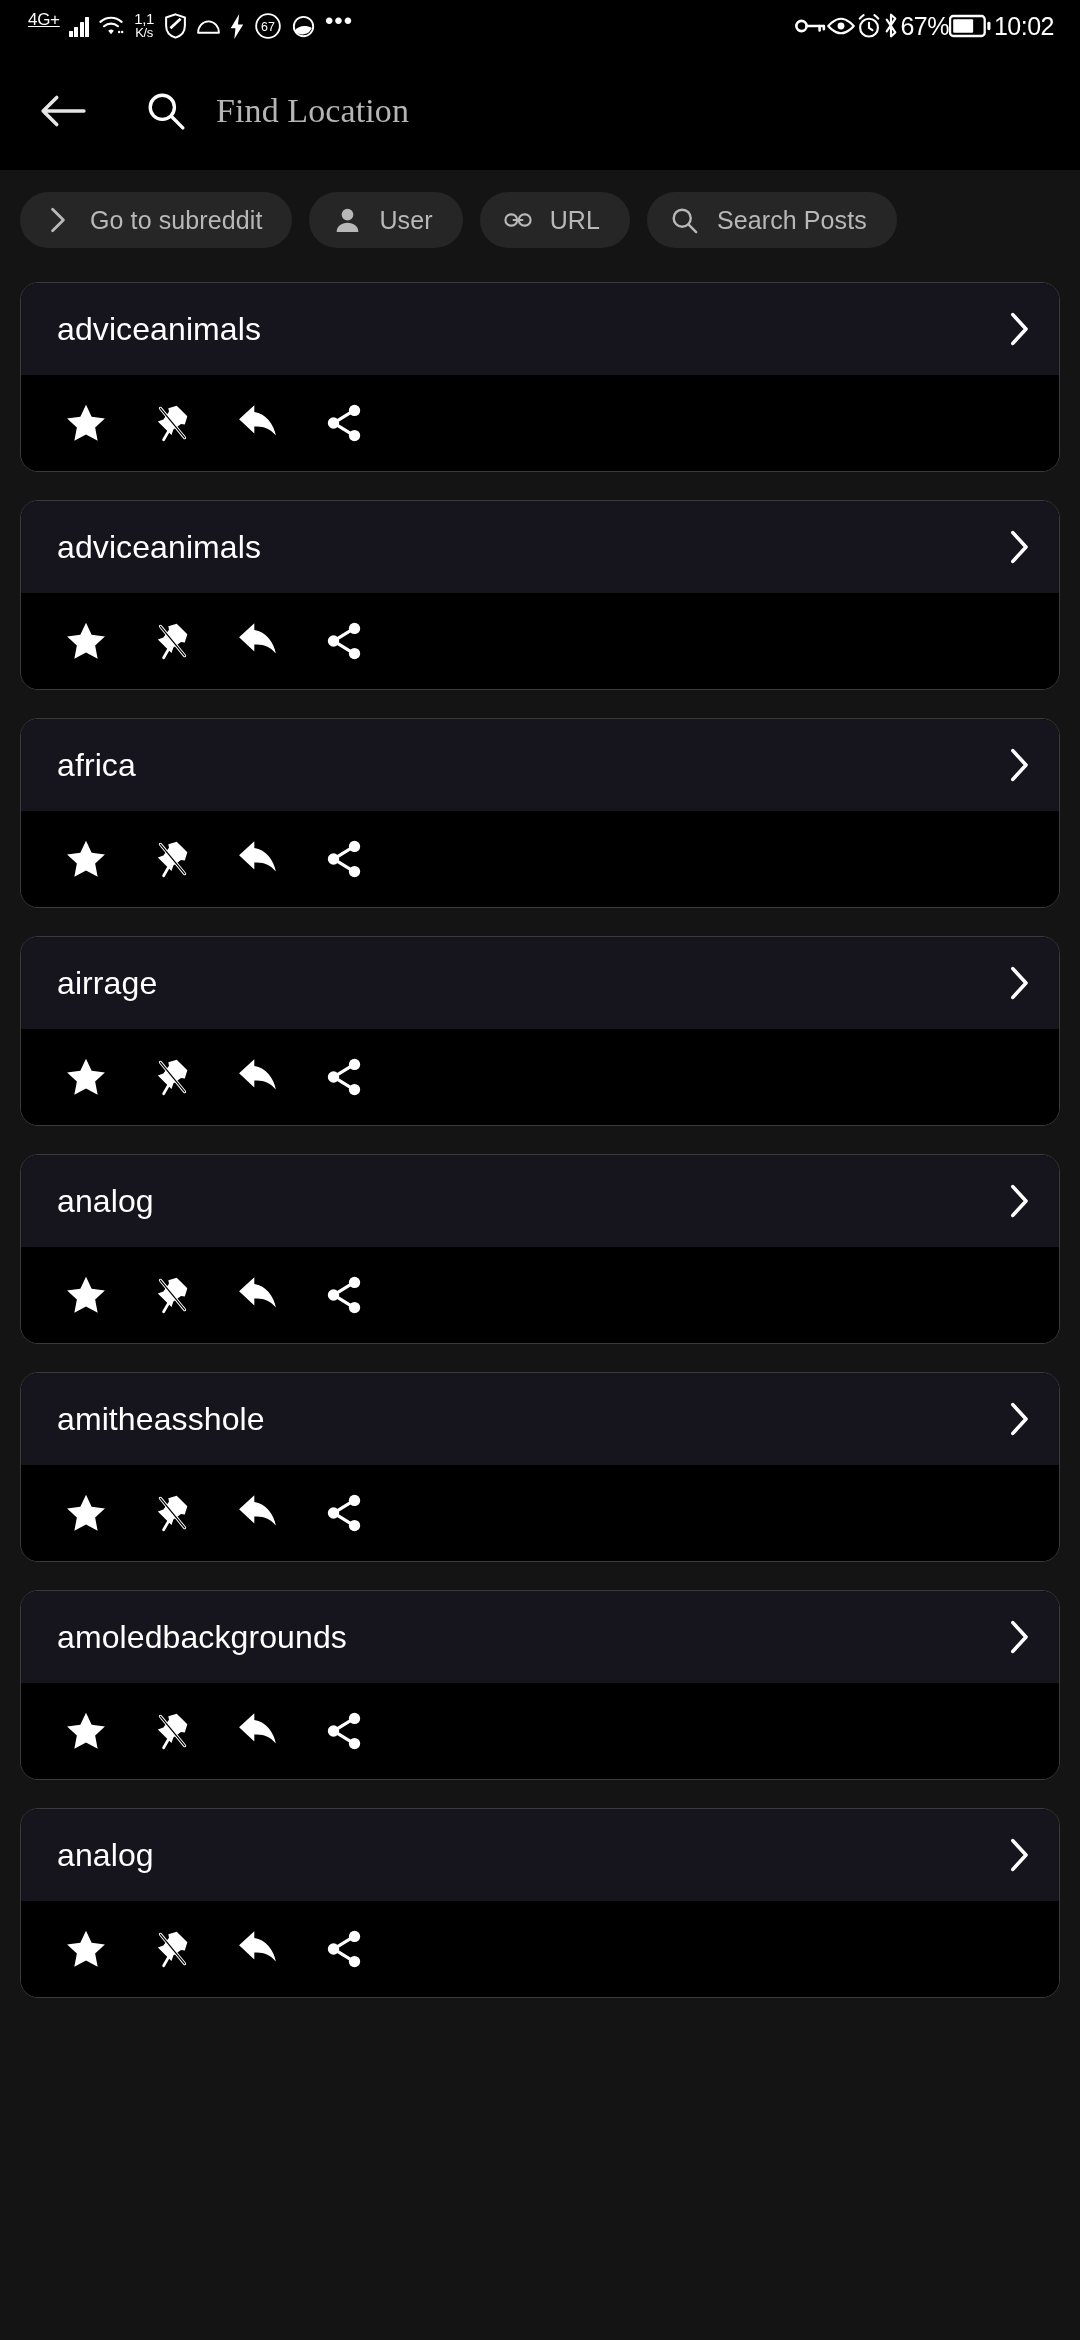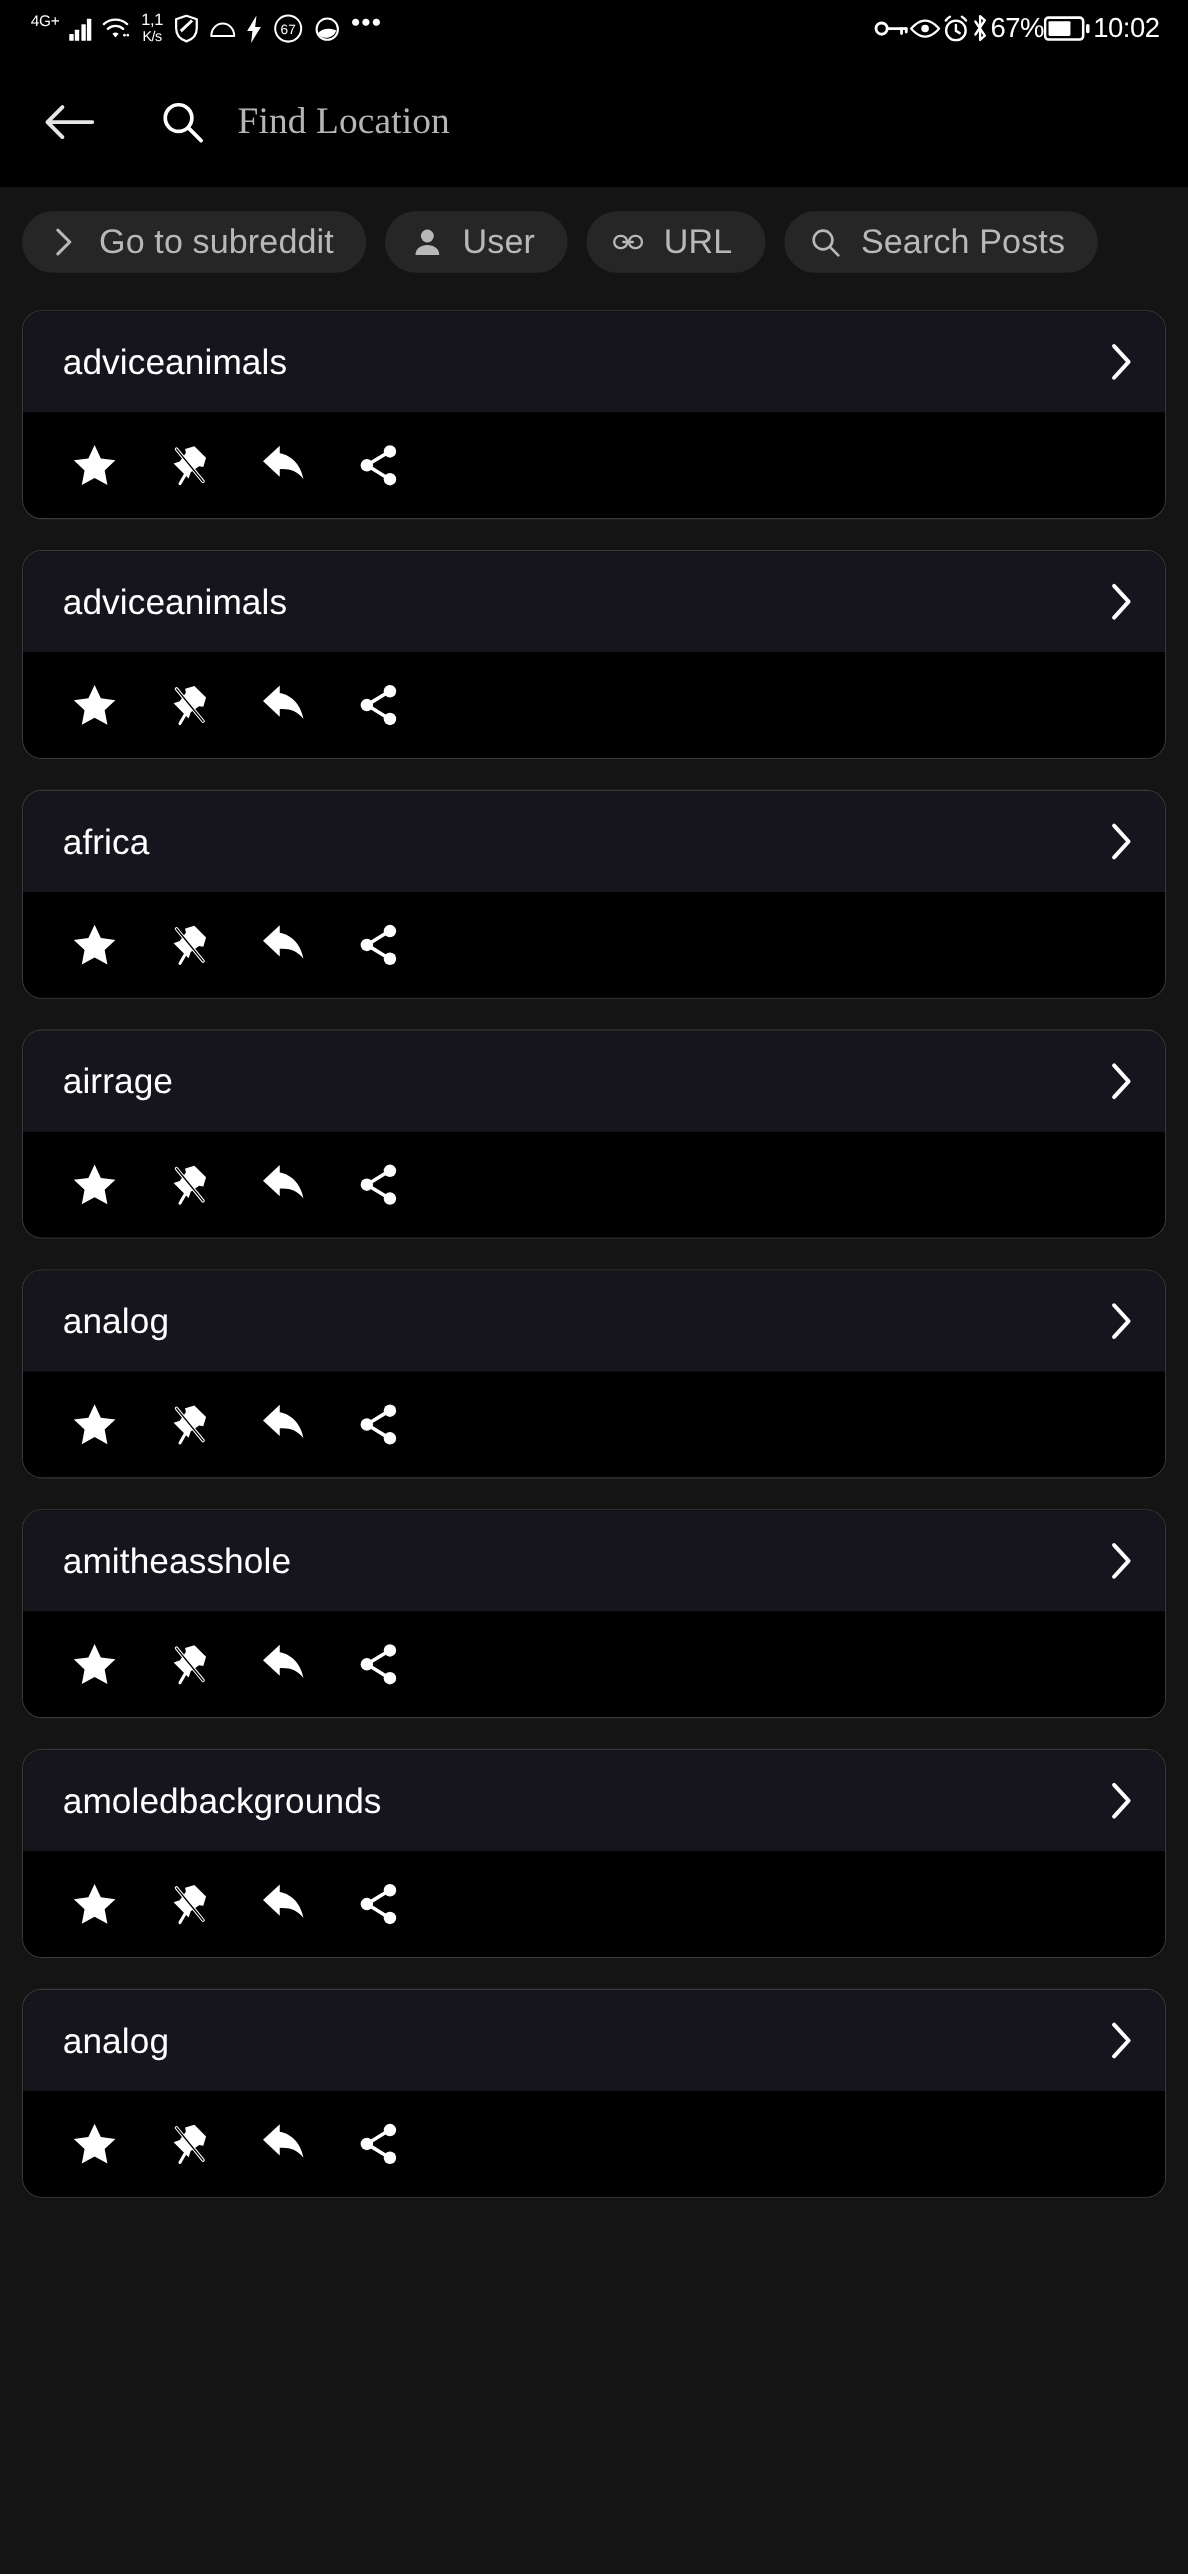--- a/index.html
+++ b/index.html
@@ -20,22 +20,22 @@
     align-items: center;
     justify-content: space-between;
     padding: 0 26px 0 28px;
     color: #ffffff;
   }
   .sb-left, .sb-right { display: flex; align-items: center; }
   .sb-left { gap: 9px; }
   .sb-right { }
   .sb-ico { display: flex; align-items: center; justify-content: flex-start; }
   .net-label {
-    font-size: 14px; line-height: 1;
-    position: relative; top: -7px; letter-spacing: -0.3px;
+    font-size: 17px; line-height: 1;
+    position: relative; top: -7px; letter-spacing: -0.3px; text-decoration: underline;
   }
   .bars { display: flex; align-items: flex-end; gap: 1.5px; height: 22px; }
   .bars i { width: 4px; background: #fff; display: block; border-radius: .5px; }
   .bars i:nth-child(1){height:6px}
   .bars i:nth-child(2){height:10px}
   .bars i:nth-child(3){height:15px}
   .bars i:nth-child(4){height:20px}
   .speed {
     font-size: 15px; line-height: 14px; text-align: center;
     letter-spacing: -0.4px; margin: 0 1px;
@@ -80,21 +80,21 @@
   
   .chips { display: flex; flex-wrap: wrap; gap: 17px; margin-bottom: 34px; }
   .chip {
     height: 56px;
     border-radius: 28px;
     background: #262626;
     display: flex;
     align-items: center;
     padding: 0 30px 0 24px;
     color: #b8b8b8;
-    font-size: 31px;
+    font-size: 25px;
     gap: 18px;
     letter-spacing: 0.1px;
   }
   .chip .cico { display: flex; align-items: center; justify-content: center; width: 28px; }
 
   
   .card {
     border: 1px solid #3a3a3a;
     border-radius: 18px;
     overflow: hidden;

